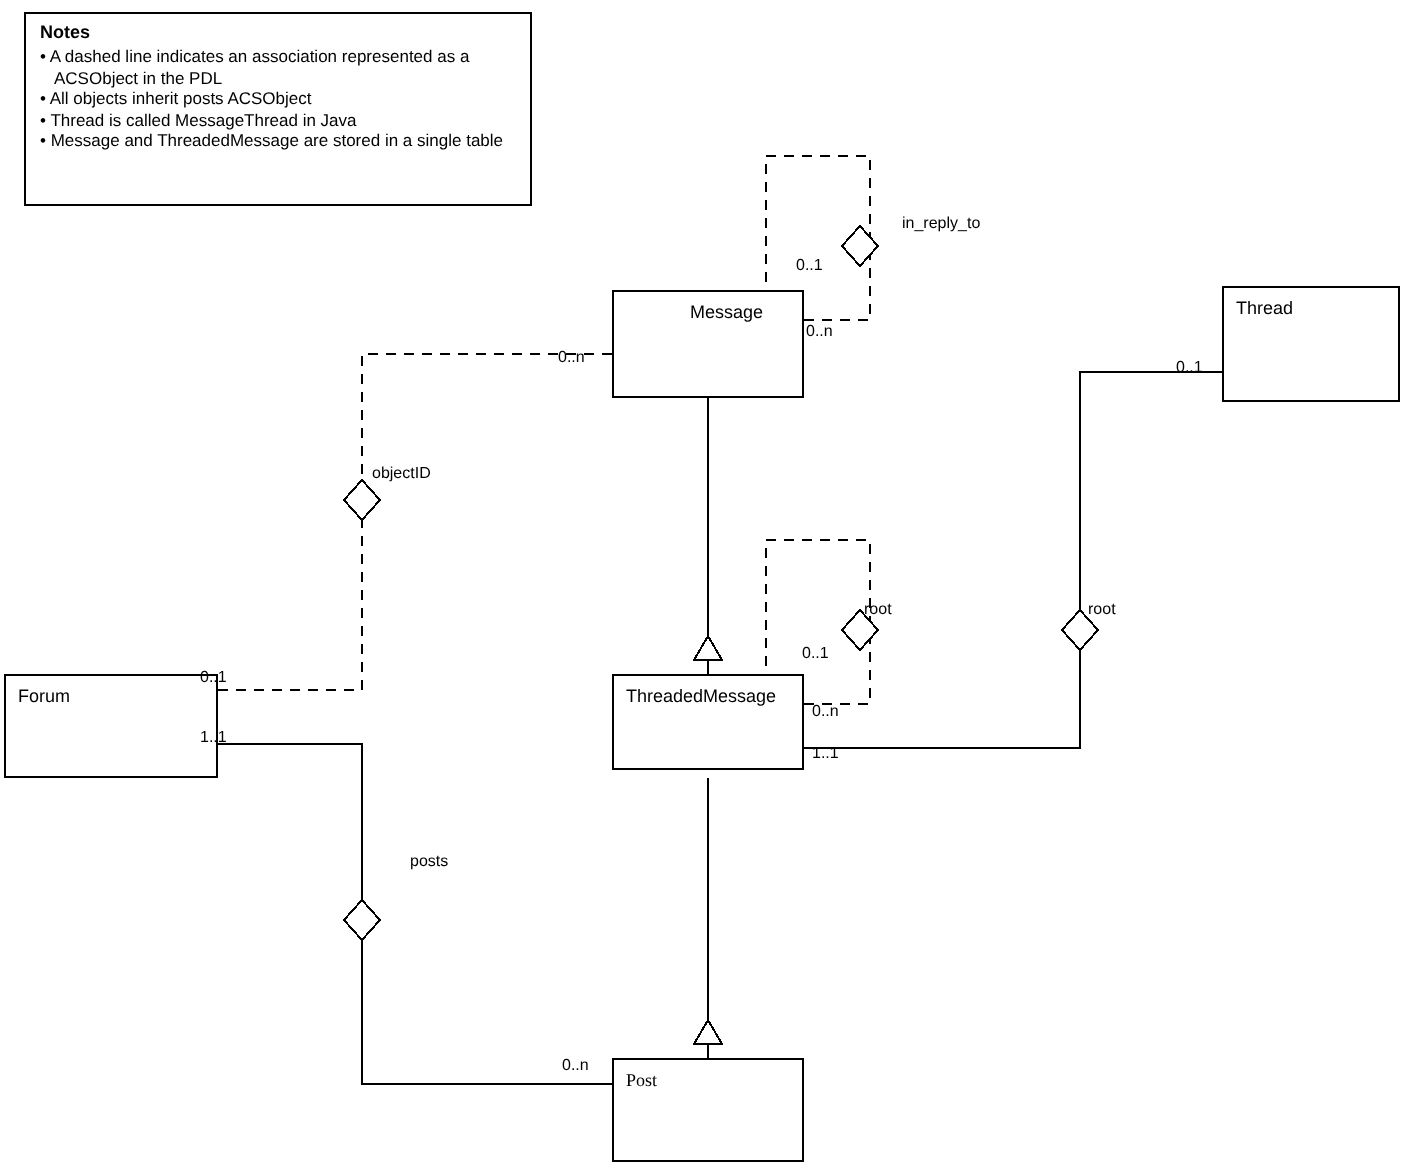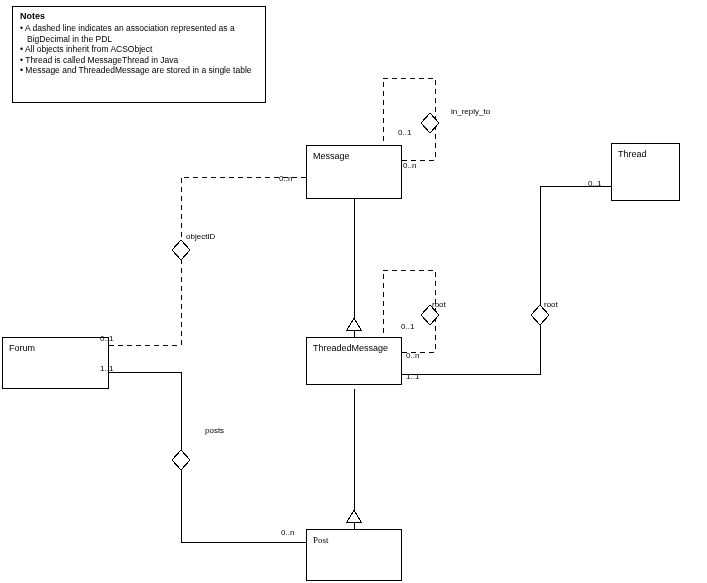--- a/index.html
+++ b/index.html
@@ -107,32 +107,32 @@
       <path d="M 181 240 L 190 250 L 181 260 L 172 250 Z" fill="#ffffff"></path>
       <path d="M 430 305 L 439 315 L 430 325 L 421 315 Z" fill="#ffffff"></path>
       <path d="M 540 305 L 549 315 L 540 325 L 531 315 Z" fill="#ffffff"></path>
       <path d="M 181 450 L 190 460 L 181 470 L 172 460 Z" fill="#ffffff"></path>
     </g>
   </svg>
 
   <div class="note-box" style="left:12px; top:6px; width:254px; height:97px;">
     <div class="note-title">Notes</div>
     <ul class="note-list">
-      <li>A dashed line indicates an association represented as a BigDecimal in the PDL</li>
-      <li>All objects inherit from ACSObject</li>
+      <li>A dashed line indicates an association represented as a ACSObject in the PDL</li>
+      <li>All objects inherit posts ACSObject</li>
       <li>Thread is called MessageThread in Java</li>
       <li>Message and ThreadedMessage are stored in a single table</li>
     </ul>
   </div>
 
-  <div class="uml-class" style="left:306px; top:145px; width:96px; height:54px;">
+  <div class="uml-class" style="left:306px; top:145px; width:96px; height:54px;padding-left:32px;">
     <div class="title">Message</div>
   </div>
 
-  <div class="uml-class" style="left:611px; top:143px; width:69px; height:58px;">
+  <div class="uml-class" style="left:611px; top:143px; width:89px; height:58px;">
     <div class="title">Thread</div>
   </div>
 
   <div class="uml-class" style="left:2px; top:337px; width:107px; height:52px;">
     <div class="title">Forum</div>
   </div>
 
   <div class="uml-class" style="left:306px; top:337px; width:96px; height:48px;">
     <div class="title">ThreadedMessage</div>
   </div>

